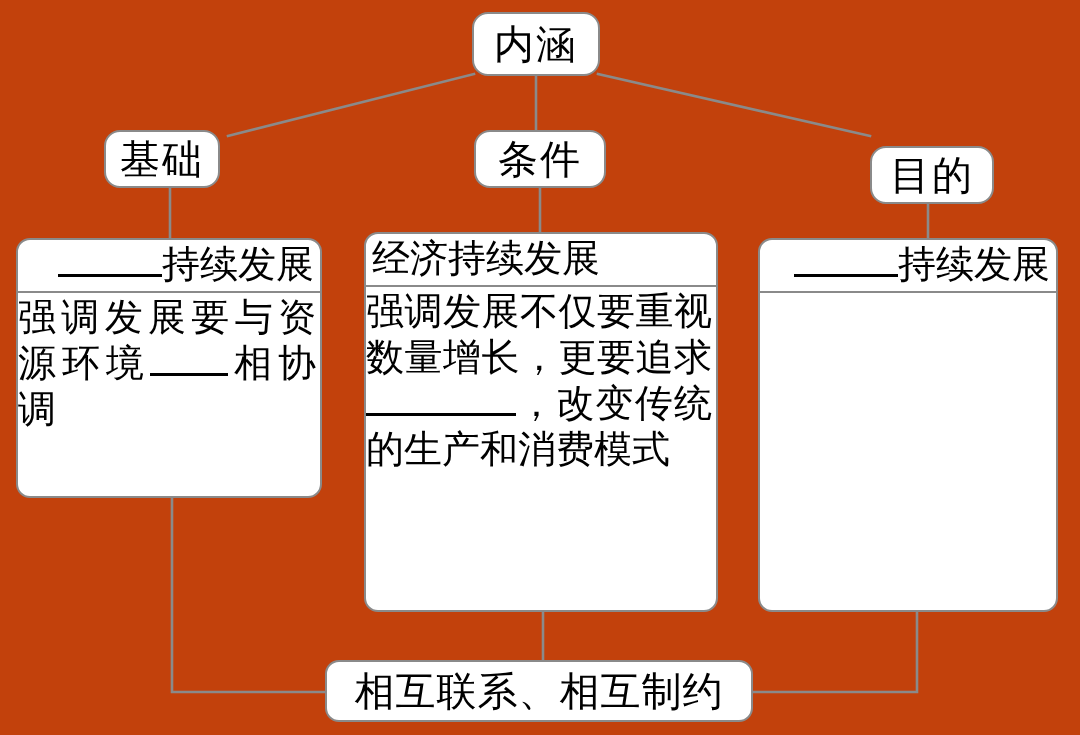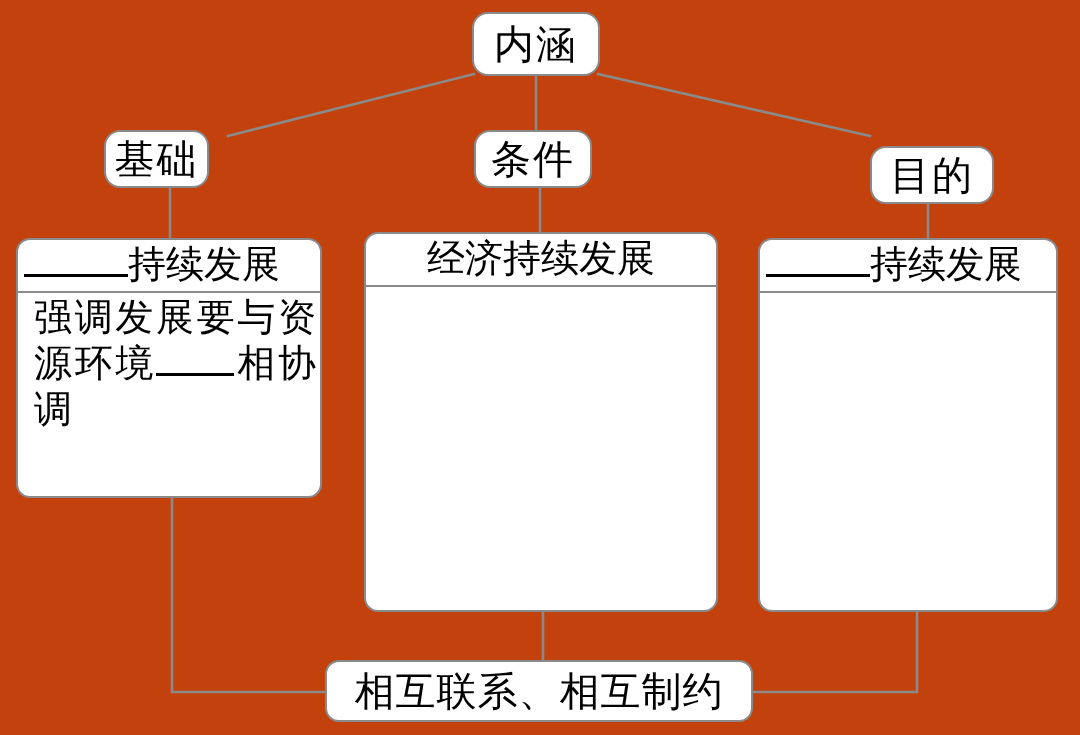--- a/index.html
+++ b/index.html
@@ -37,49 +37,50 @@
     align-items: center;
     justify-content: center;
     border-radius: 16px;
     font-size: 40px;
     line-height: 1;
     letter-spacing: 2px;
     color: #000;
     font-weight: 500;
   }
   #node-root { left: 472px; top: 12px; width: 128px; height: 64px; }
-  #node-basis { left: 104px; top: 130px; width: 105px; height: 58px; }
-  #node-condition { left: 474px; top: 130px; width: 118px; height: 58px; }
+  #node-basis { left: 104px; top: 130px; width: 116px; height: 58px; }
+  #node-condition { left: 474px; top: 130px; width: 132px; height: 58px; }
   #node-purpose { left: 870px; top: 146px; width: 124px; height: 58px; }
   #node-bottom {
     left: 325px; top: 660px; width: 428px; height: 62px;
     display: flex; align-items: center; justify-content: center;
     font-size: 40px; letter-spacing: 1px;
   }
 
   .card {
     display: flex;
     flex-direction: column;
   }
   #card-left   { left: 16px;  top: 238px; width: 306px; height: 260px; }
   #card-middle { left: 364px; top: 232px; width: 354px; height: 380px; }
   #card-right  { left: 758px; top: 238px; width: 300px; height: 374px; }
 
   .card-header {
     border-bottom: 2px solid #8a8a8a;
     padding: 2px 6px 4px 6px;
     font-size: 38px;
     line-height: 1.18;
+    text-align: right;
     white-space: nowrap;
     color: #000;
   }
-  #card-middle .card-header { text-align: center; }
+  #card-middle .card-header { text-align: left; }
   .card-body {
     flex: 1;
-    padding: 2px 4px 2px 16px;
+    padding: 2px 4px 2px 0;
     font-size: 38px;
     line-height: 1.21;
     color: #000;
     text-align: justify;
     text-justify: inter-character;
     word-break: break-all;
   }
   .blank {
     display: inline-block;
     border-bottom: 3px solid #000;
@@ -137,20 +138,23 @@
     </div>
     <div class="card-body">
       <span>强调发展要与资源环境</span><span class="blank blank-3"></span><span>相协调</span>
     </div>
   </div>
 
   <div class="node card" id="card-middle">
     <div class="card-header">
       <span>经济持续发展</span>
     </div>
+    <div class="card-body">
+      <span>强调发展不仅要重视数量增长，更要追求</span><span class="blank blank-6"></span><span>，改变传统的生产和消费模式</span>
+    </div>
   </div>
 
   <div class="node card" id="card-right">
     <div class="card-header">
       <span class="blank blank-4"></span><span>持续发展</span>
     </div>
   </div>
 
   <div class="node" id="node-bottom">
     <span>相互联系、相互制约</span>

